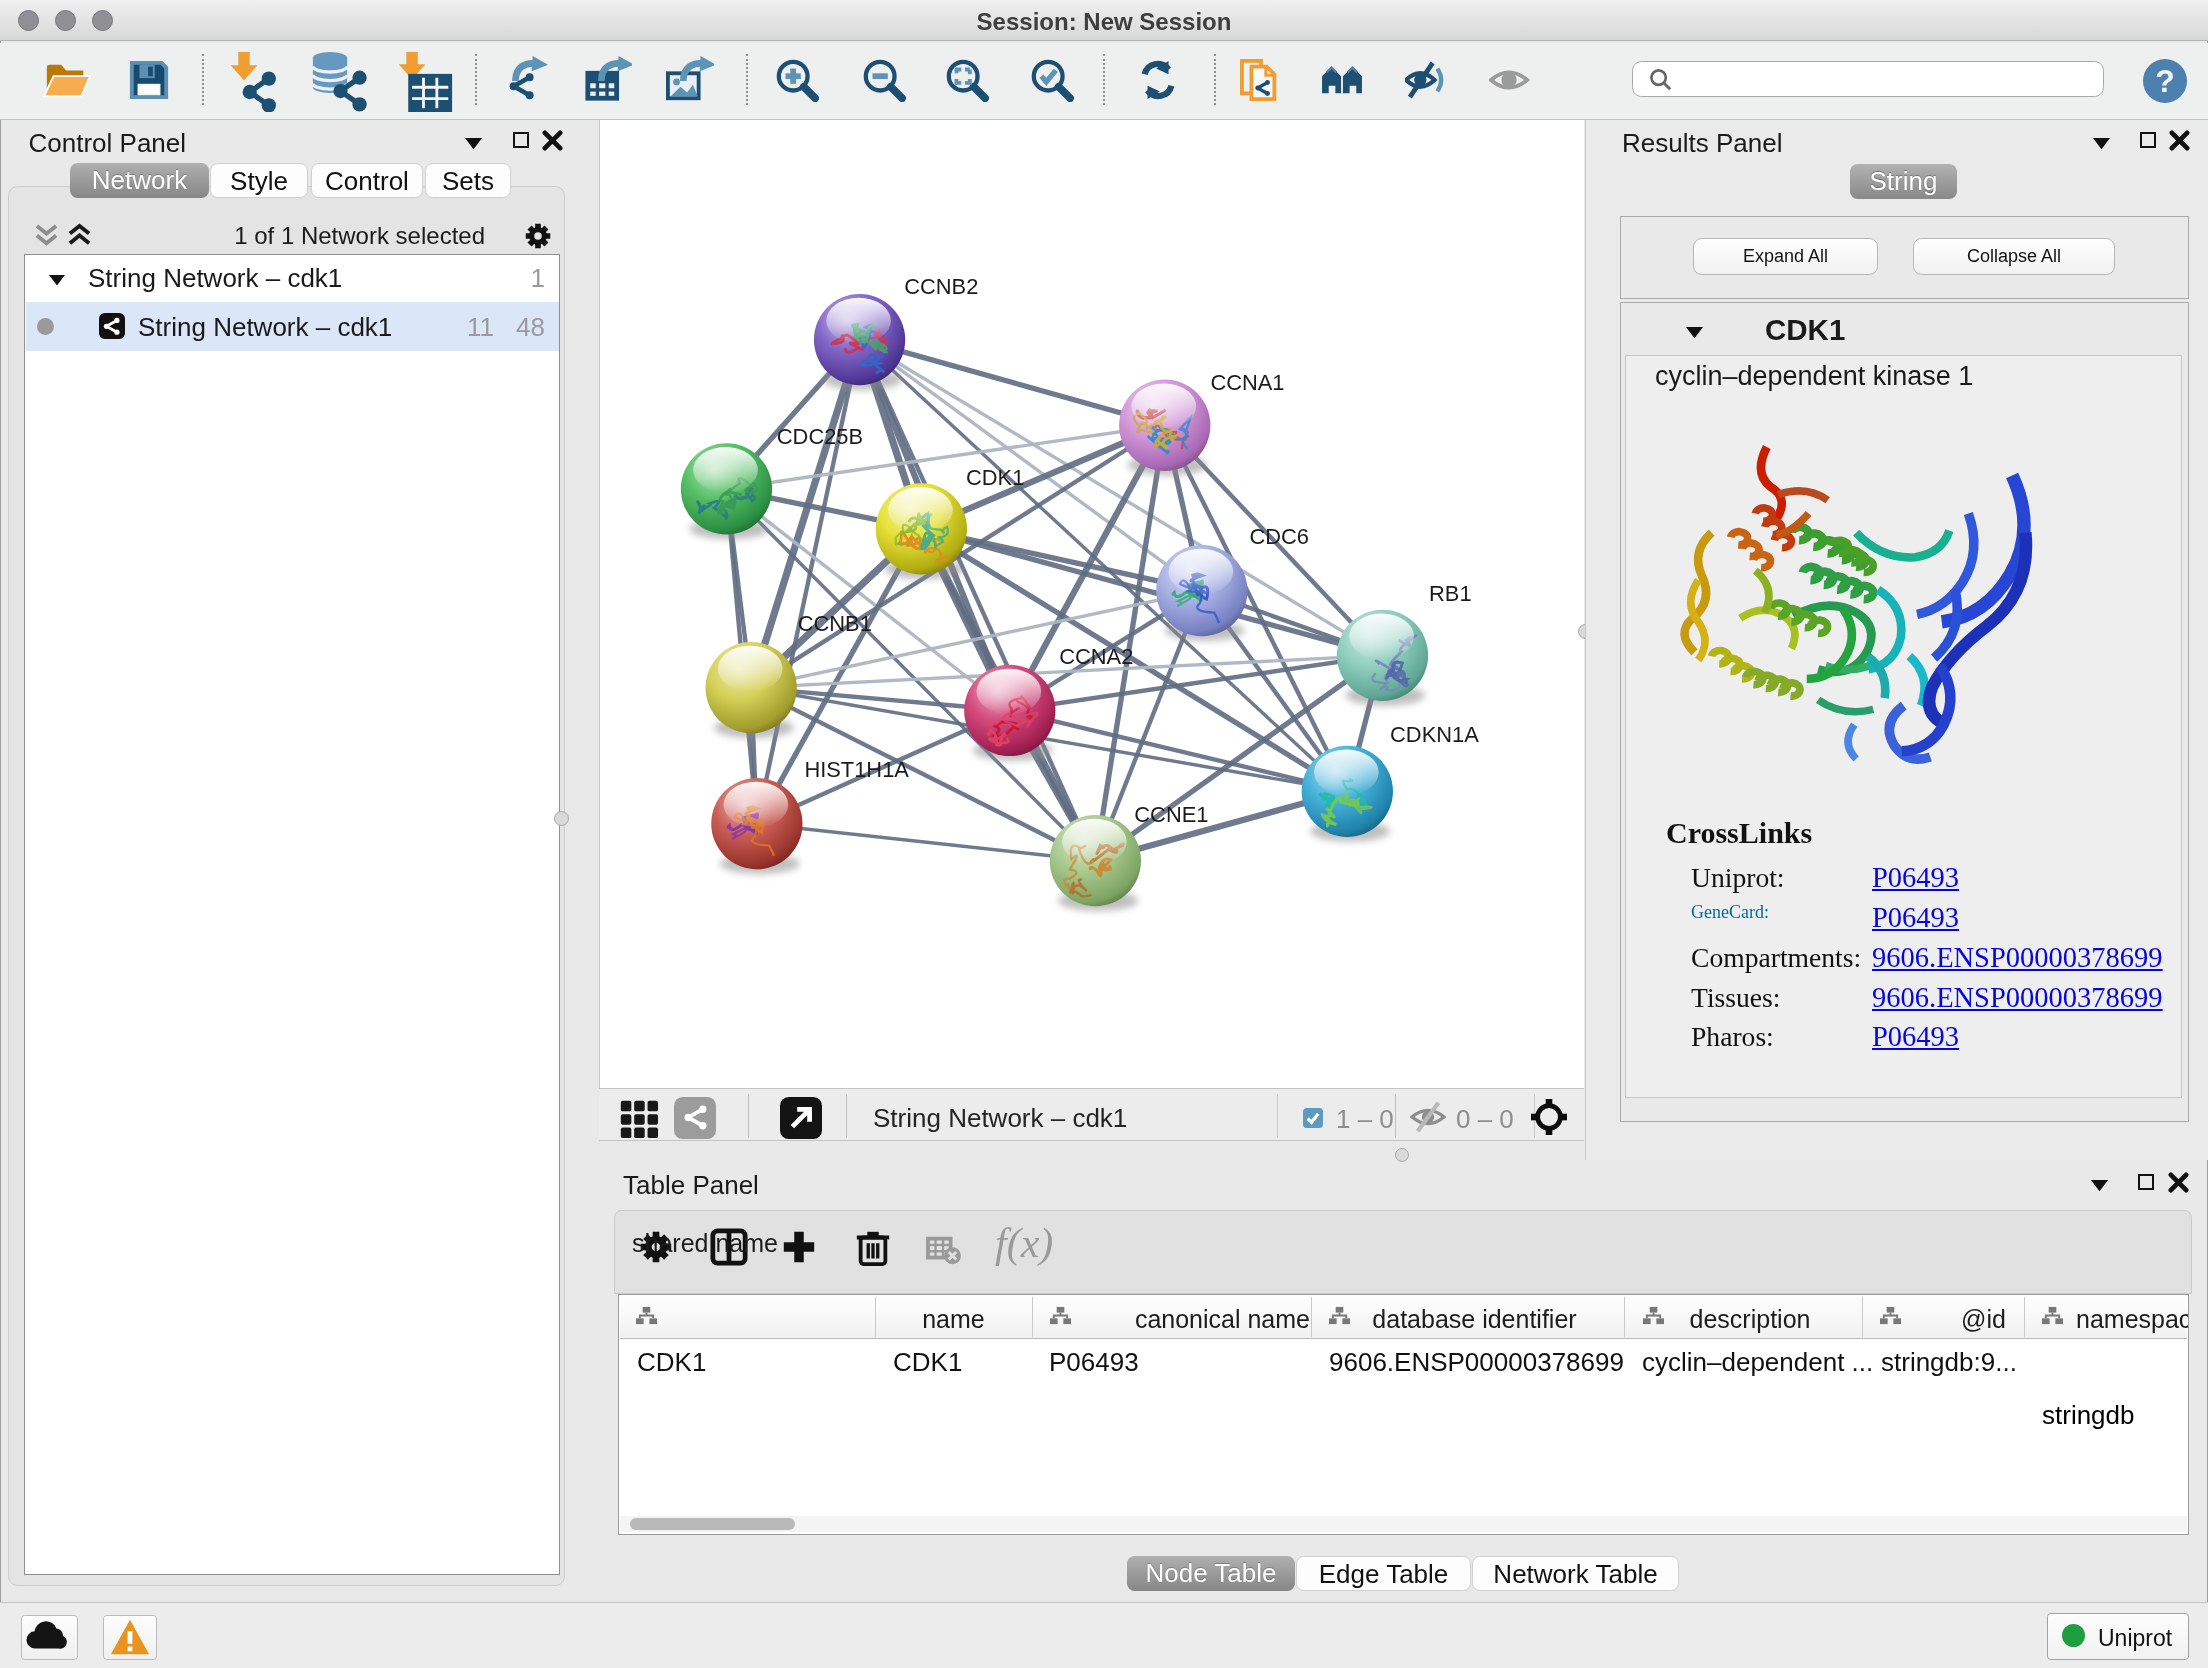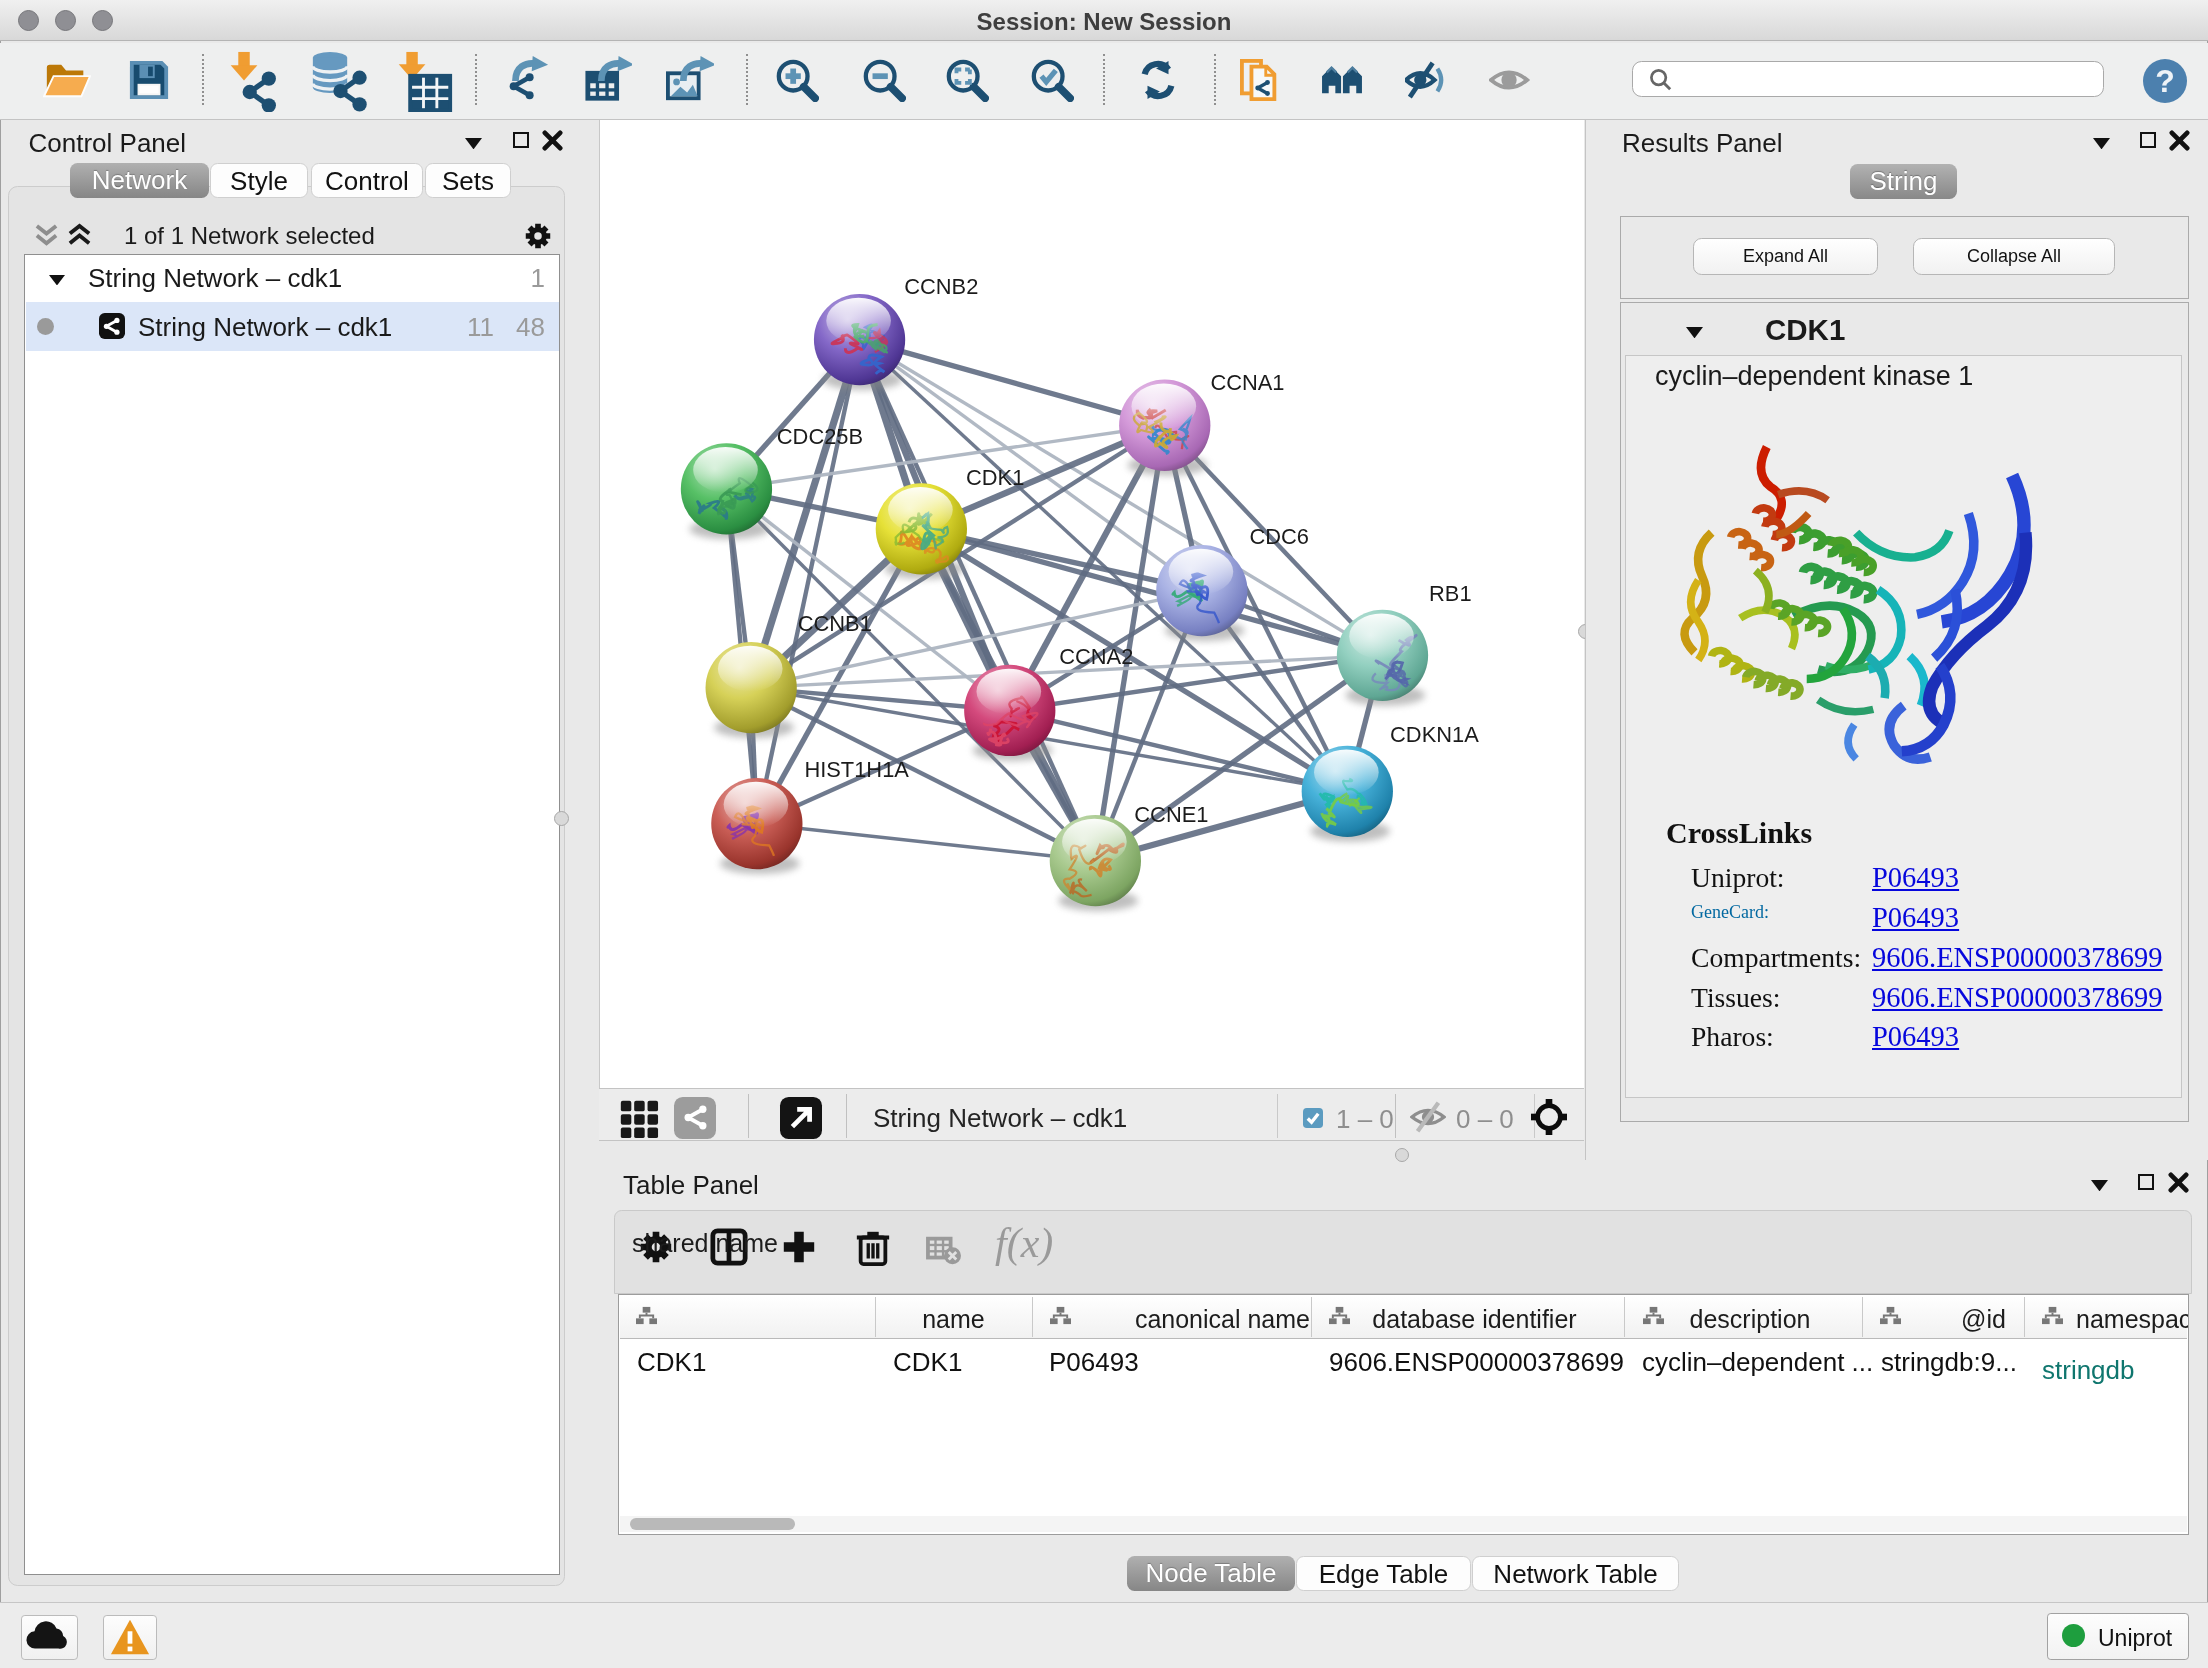--- a/index.html
+++ b/index.html
@@ -169,21 +169,21 @@
 <div class="tab tabsel" style="left:70px;top:163px;width:139px">Network</div>
 <div class="tab tabun" style="left:210px;top:163px;width:98px">Style</div>
 <div class="tab tabun" style="left:311px;top:163px;width:112px">Control</div>
 <div class="tab tabun" style="left:425px;top:163px;width:86px">Sets</div>
 <div class="abs" style="left:34px;top:223px"><svg width="25" height="25" viewBox="0 0 26 26" style="">
       <path d="M3 3 L13 11 L23 3 M3 13 L13 21 L23 13" fill="none" stroke="#8e8e8e" stroke-width="4"></path>
     </svg></div>
 <div class="abs" style="left:67px;top:223px"><svg width="25" height="25" viewBox="0 0 26 26" style="">
       <path d="M3 11 L13 3 L23 11 M3 21 L13 13 L23 21" fill="none" stroke="#1a1a1a" stroke-width="4"></path>
     </svg></div>
-<div class="abs" style="left:124px;top:222px;width:361px;text-align:left;font-size:24px;color:#1a1a1a">1 of 1 Network selected</div>
+<div class="abs" style="left:124px;top:222px;width:361px;text-align:right;font-size:24px;color:#1a1a1a">1 of 1 Network selected</div>
 <div class="abs" style="left:522px;top:220px"><svg width="32" height="32" viewBox="0 0 34 34" style="">
       <path d="M17 4 L17 30 M4 17 L30 17 M8 8 L26 26 M26 8 L8 26" stroke="#111" stroke-width="6"></path>
       <circle cx="17" cy="17" r="9.5" fill="#111"></circle>
       <circle cx="17" cy="17" r="4" fill="#e4e4e4"></circle>
     </svg></div>
 <div class="abs" style="left:24px;top:254px;width:536px;height:1321px;background:#fff;border:1.9px solid #8f8f8f"></div>
 <div class="abs" style="left:49px;top:271px"><svg width="16" height="10.5" viewBox="0 0 17 11" style="">
       <path d="M0 0 L17 0 L8.5 11 Z" fill="#111"></path>
     </svg></div>
 <div class="abs" style="left:88px;top:263px;font-size:26px">String Network – cdk1</div>
@@ -704,21 +704,21 @@
       <rect x="15" y="14" width="8" height="6" fill="#777"></rect>
       <path d="M12 8 L12 11 M5 14 L5 11 L19 11 L19 14" stroke="#777" stroke-width="2" fill="none"></path>
     </svg></div>
 <div class="abs" style="left:2076px;top:1305px;width:112px;font-size:25px;color:#1c1c1c;overflow:hidden;white-space:nowrap">namespac</div>
 <div class="abs" style="left:637px;top:1347px;font-size:26px;color:#111;white-space:nowrap">CDK1</div>
 <div class="abs" style="left:893px;top:1347px;font-size:26px;color:#111;white-space:nowrap">CDK1</div>
 <div class="abs" style="left:1049px;top:1347px;font-size:26px;color:#111;white-space:nowrap">P06493</div>
 <div class="abs" style="left:1329px;top:1347px;font-size:26px;color:#111;white-space:nowrap">9606.ENSP00000378699</div>
 <div class="abs" style="left:1642px;top:1347px;font-size:26px;color:#111;white-space:nowrap">cyclin–dependent ...</div>
 <div class="abs" style="left:1881px;top:1347px;font-size:26px;color:#111;white-space:nowrap">stringdb:9...</div>
-<div class="abs" style="left:2042px;top:1355px;font-size:26px;color:#0f766e;white-space:nowrap">stringdb</div>
+<div class="abs" style="left:2042px;top:1400px;font-size:26px;color:#000000;white-space:nowrap">stringdb</div>
 <div class="abs" style="left:620px;top:1516px;width:1567px;height:16px;background:#f4f4f4"></div>
 <div class="abs" style="left:630px;top:1518px;width:165px;height:12.4px;background:#b9b9b9;border-radius:6.7px"></div>
 <div class="tab tabsel" style="left:1127px;top:1556px;width:168px">Node Table</div>
 <div class="tab tabun" style="left:1296px;top:1556px;width:175px">Edge Table</div>
 <div class="tab tabun" style="left:1472px;top:1556px;width:207px">Network Table</div>
 <div class="abs" style="left:0;top:1602px;width:2208px;height:67px;background:#ececec;border-top:1.9px solid #c6c6c6"></div>
 <div class="abs" style="left:21px;top:1615px;width:57px;height:45px;background:linear-gradient(#fdfdfd,#f0f0f0);border:1.9px solid #bbb;border-radius:3.8px"><svg width="48" height="42" viewBox="0 0 50 44" style="">
       <path d="M14 34 a9 9 0 0 1 -1 -18 a12 12 0 0 1 23 -3 a8 8 0 0 1 7 8 a7 7 0 0 1 -5 13 Z" fill="#141414"></path>
     </svg></div>
 <div class="abs" style="left:103px;top:1615px;width:54px;height:45px;background:linear-gradient(#fdfdfd,#f0f0f0);border:1.9px solid #bbb;border-radius:3.8px;text-align:center"><svg width="42" height="42" viewBox="0 0 44 44" style="">

